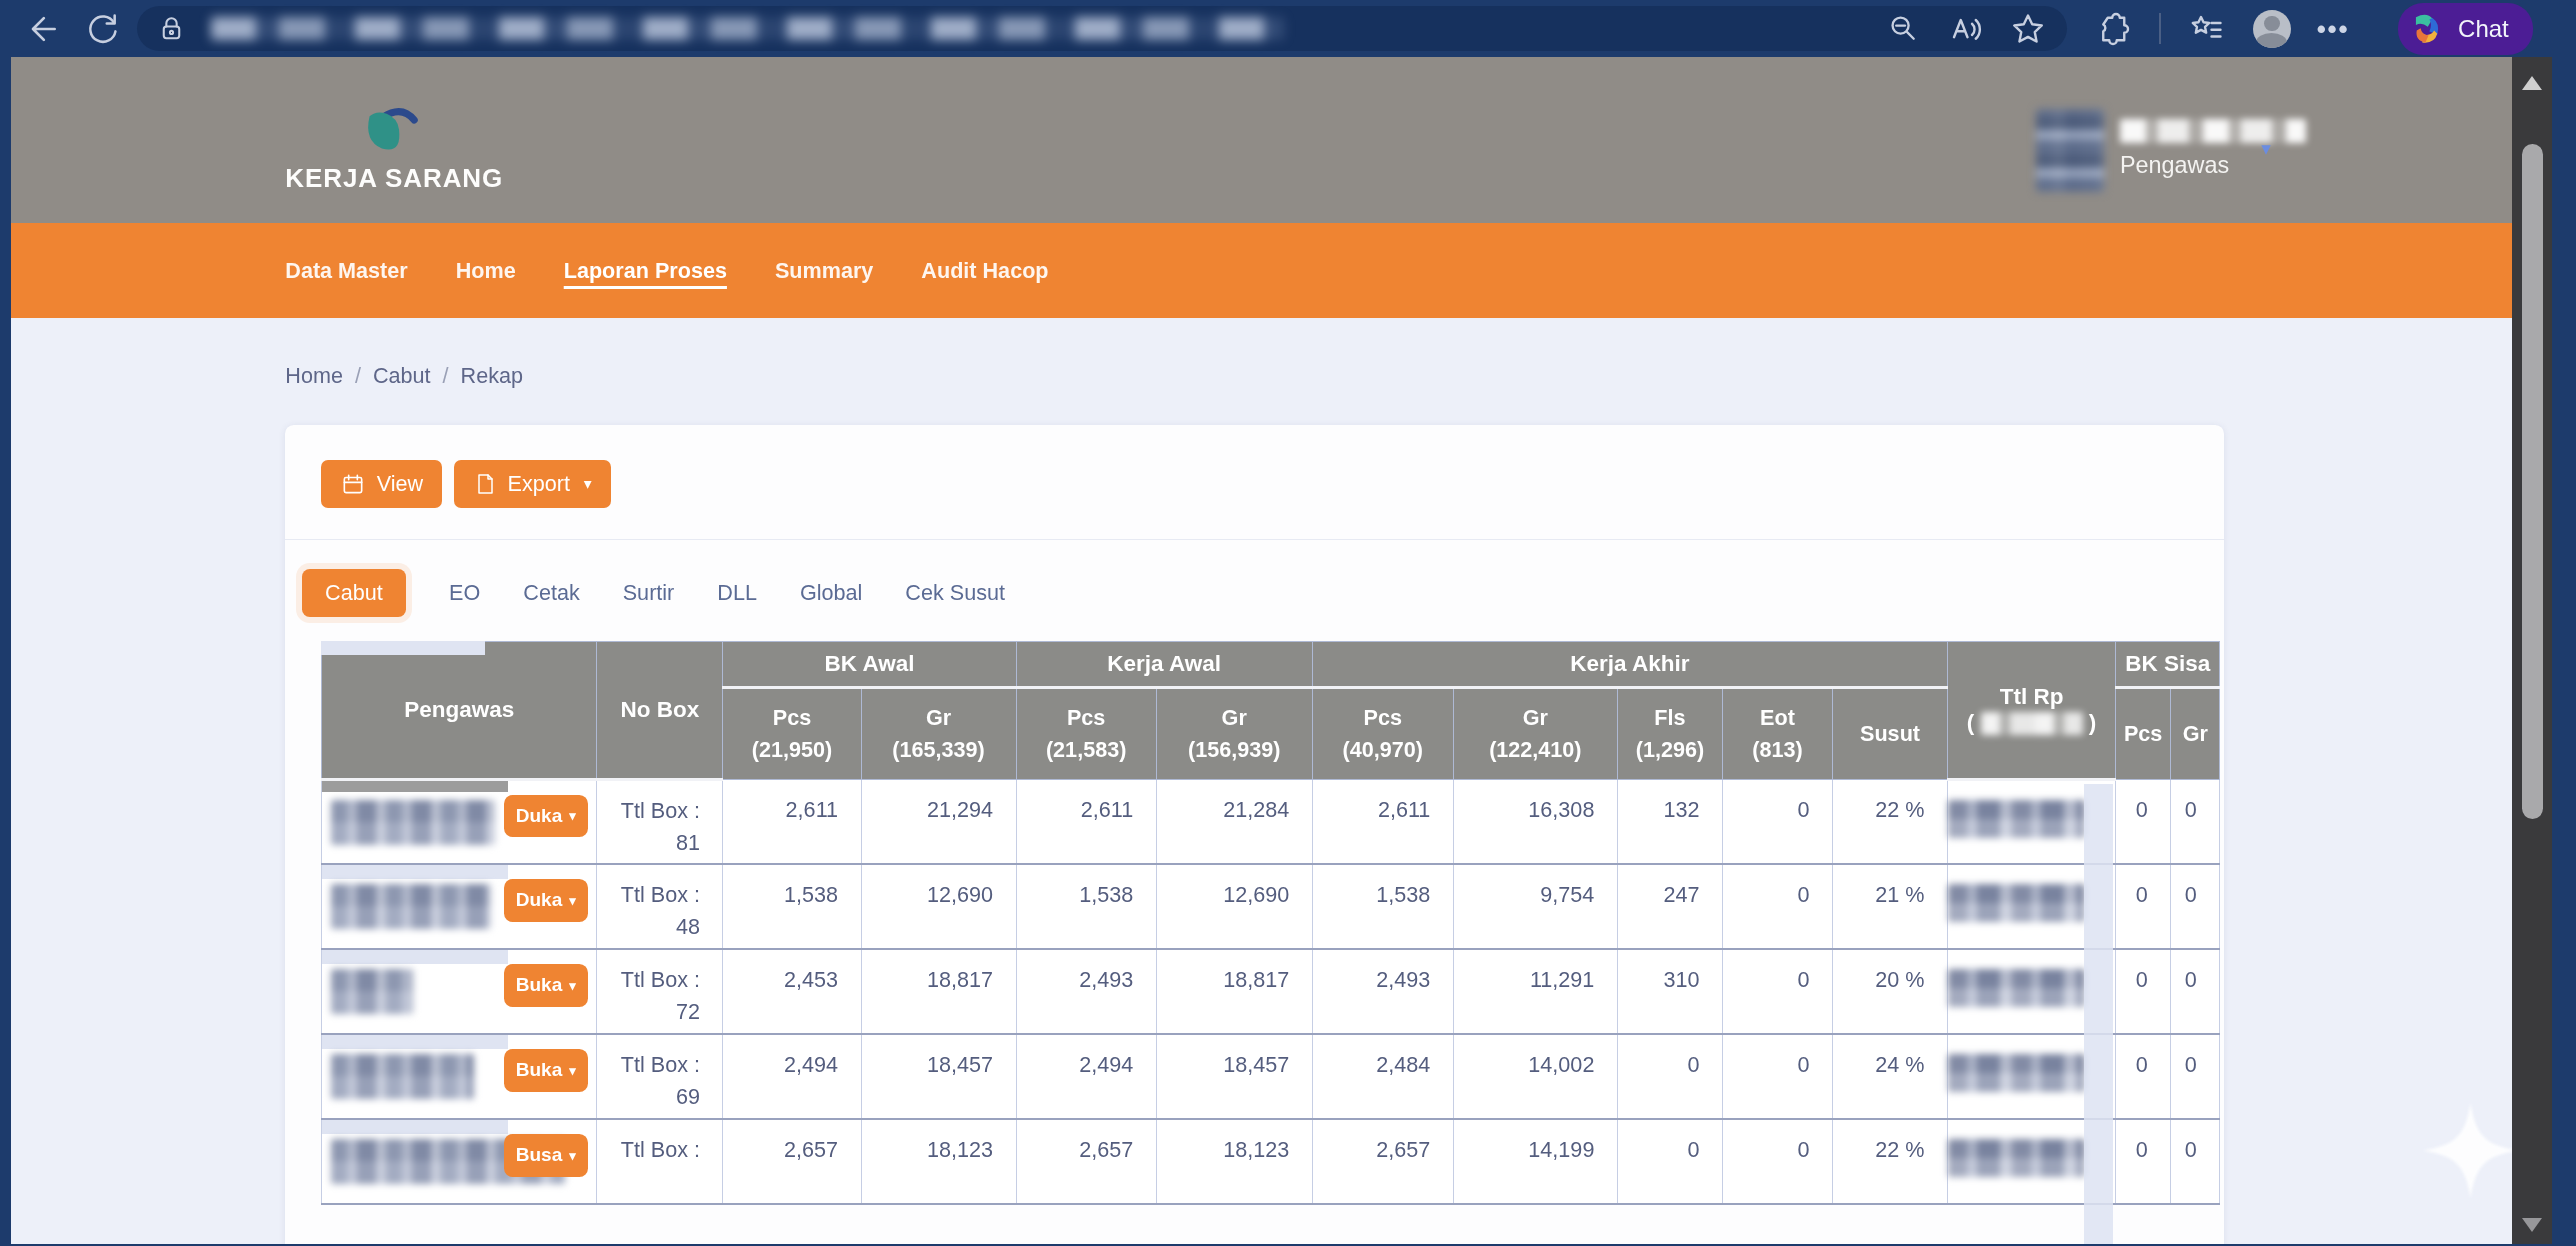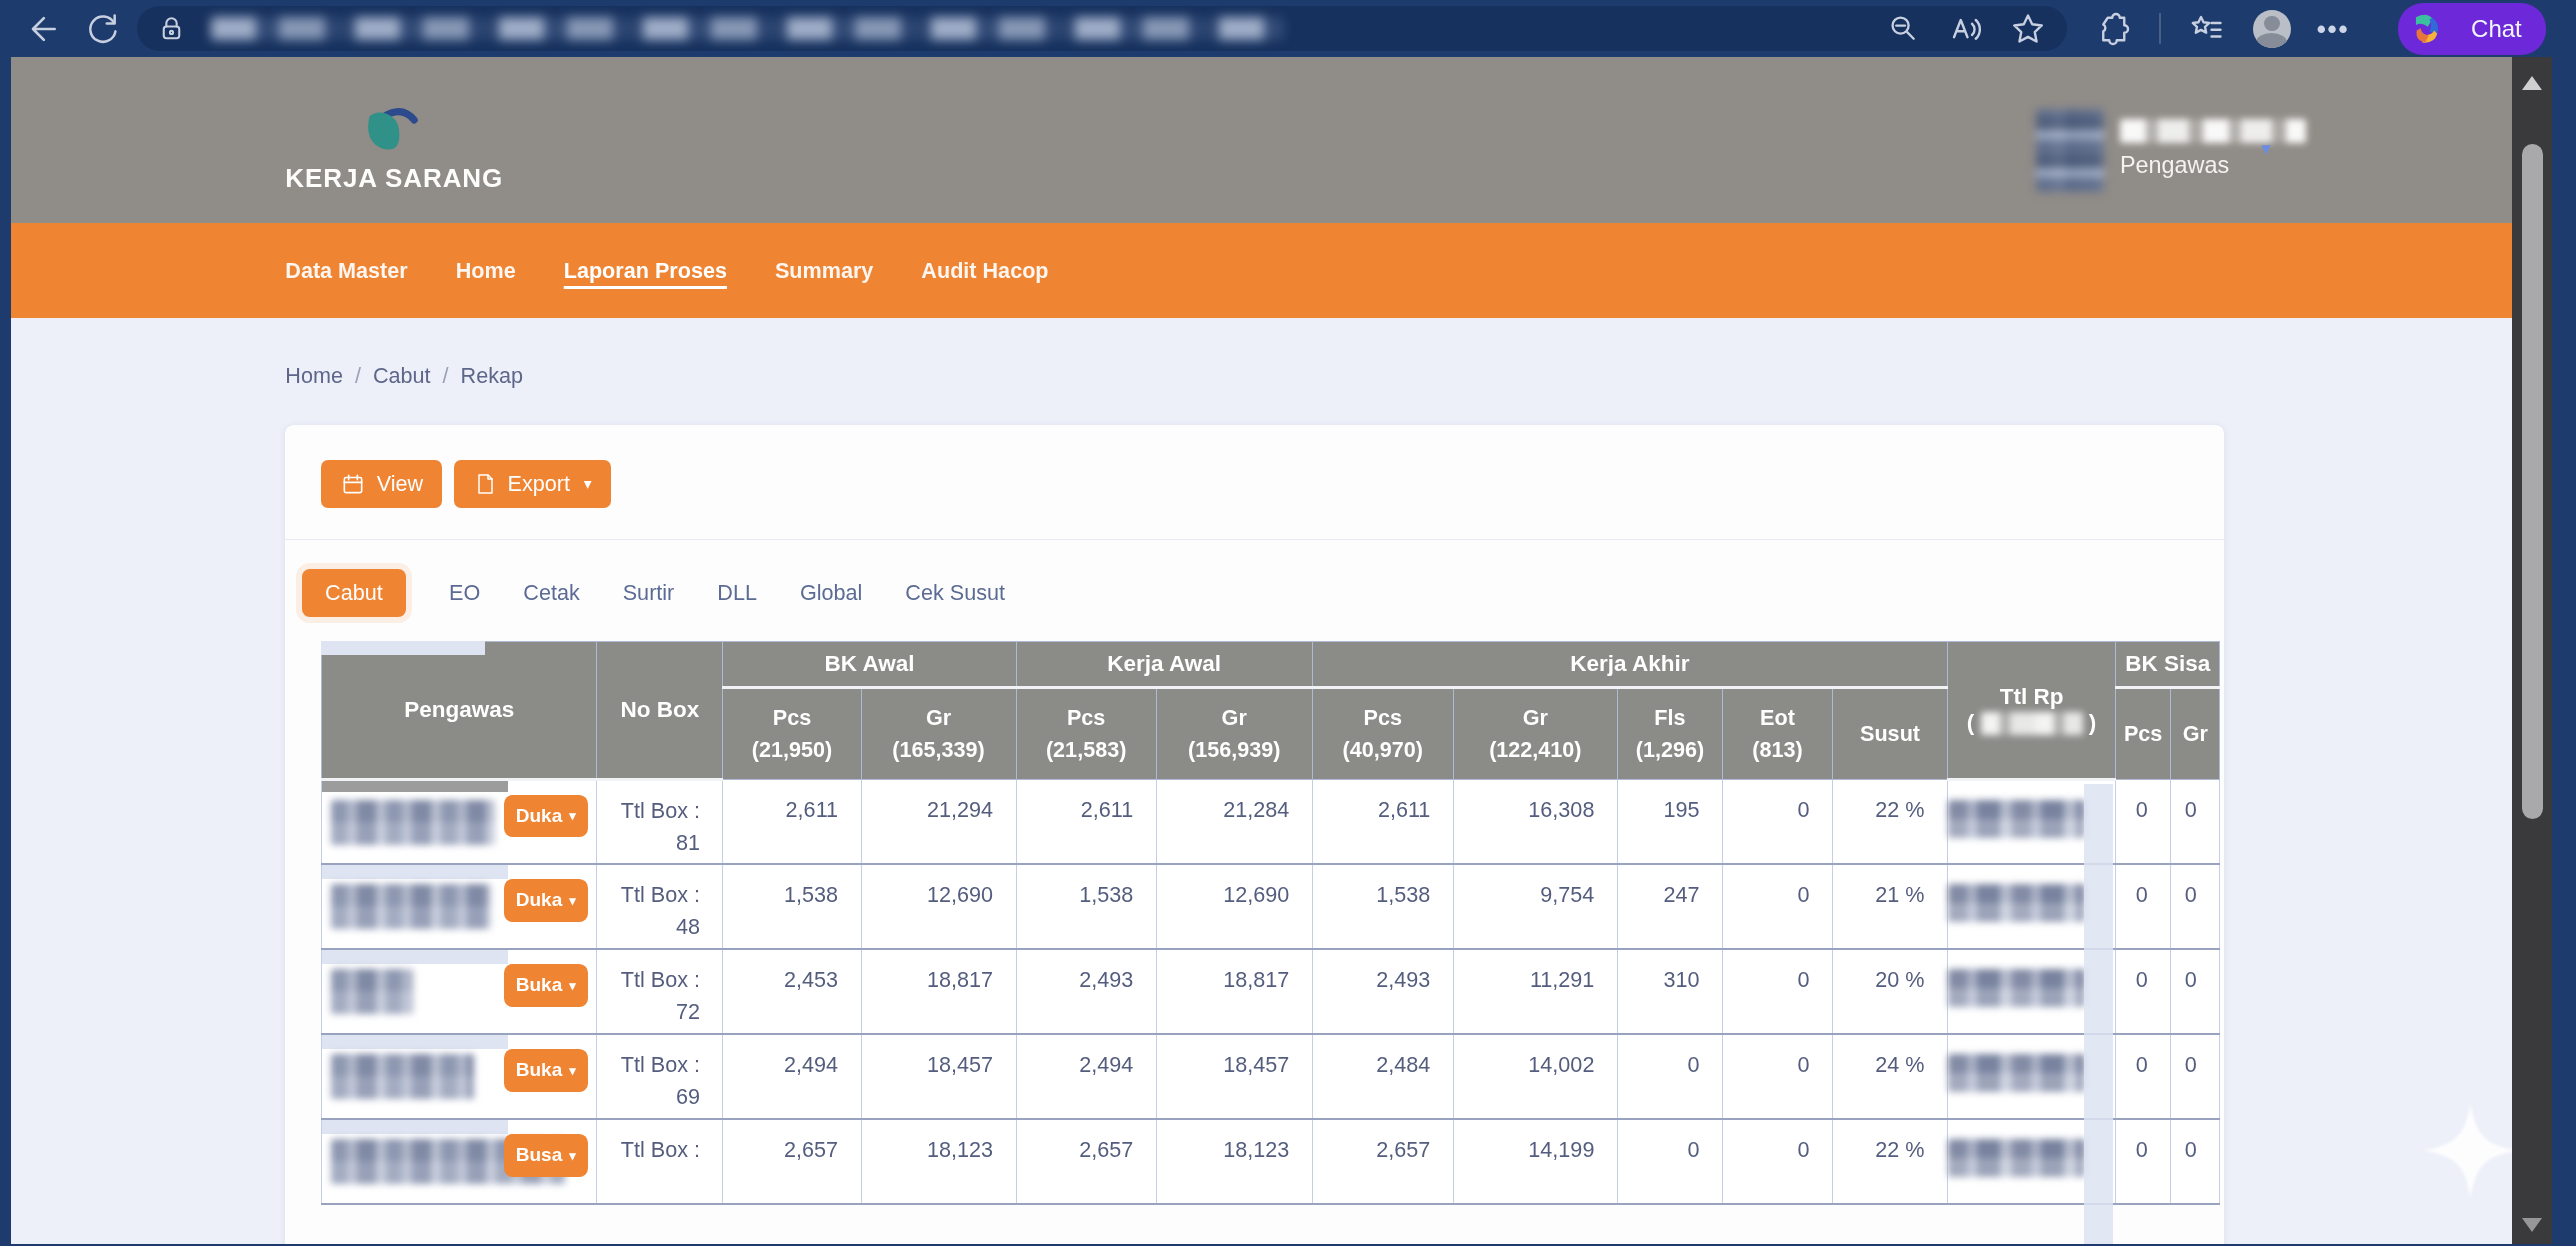--- a/index.html
+++ b/index.html
@@ -18,21 +18,21 @@
   .url-redact { flex:0 0 1073px; height:22.5px; margin:0 24px; border-radius:3.5px;
     background:repeating-linear-gradient(90deg, rgba(205,215,235,.75) 0 45px, rgba(150,168,205,.22) 45px 68px, rgba(210,220,240,.6) 68px 114px, rgba(140,160,200,.18) 114px 144px);
     filter:blur(5.2px); }
   .pill-spacer { flex:1 1 auto; }
   .tb-right { display:flex; align-items:center; gap:26px; margin-left:7px; }
   .tb-divider { width:1.7px; height:31px; background:#4a5f85; }
   .avatar-circle { width:38px; height:38px; border-radius:50%; background:#b9bec7; position:relative; overflow:hidden; }
   .avatar-circle::before { content:""; position:absolute; left:11.3px; top:6px; width:15.6px; height:15.6px; border-radius:50%; background:#878d98; }
   .avatar-circle::after { content:""; position:absolute; left:3.5px; top:23.4px; width:31px; height:19px; border-radius:50% 50% 0 0; background:#878d98; }
   .ellipsis { color:#cdd5e6; font-size:26px; letter-spacing:1.7px; font-weight:bold; line-height:1; }
-  .chat-btn { height:52px; border-radius:25px; background:#6d28d9; display:flex; align-items:center; gap:25px; padding:0 24px 0 10.4px; margin-left:22.5px; }
+  .chat-btn { height:52px; border-radius:25px; background:#4c1d95; display:flex; align-items:center; gap:12px; padding:0 24px 0 10.4px; margin-left:22.5px; }
   .chat-btn span { color:#f2f5fa; font-size:24px; }
   
   .viewport { position:absolute; left:11.3px; top:57px; width:2501px; height:1187px; background:#edf0f9; overflow:hidden; }
   
   .app-header { position:relative; height:166px; background:#908c87; }
   .brand { position:absolute; left:274px; top:42px; }
   .brand svg { margin-left:76px; display:block; }
   .brand-name { margin-top:1.7px; color:#fdfdfc; font-size:26px; font-weight:bold; letter-spacing:0.9px; }
   .quick-link { position:absolute; left:1415px; top:69px; height:43px; line-height:43px; padding:0 22.5px;
     background:#9c9792; border-radius:4.3px; color:#f7f6f4; font-size:21.6px; cursor:pointer; }
@@ -341,21 +341,21 @@
               <td>
                   <div>Ttl Box :</div>
                   <div>81</div>
                 </td>
               <td>2,611</td>
               <td>21,294</td>
               <td>2,611</td>
               <td>21,284</td>
               <td>2,611</td>
               <td>16,308</td>
-              <td>195</td>
+              <td>132</td>
               <td>0</td>
               <td>22 %</td>
               <td style="text-align:right"><span class="rp-redact"></span></td>
               <td class="cell-center">0</td>
               <td class="cell-center">0</td>
             </tr>
             <tr>
               <td class="cell-pengawas">
                 <div class="band"></div>
                 <div class="name-redact" style="width:160px"></div>

